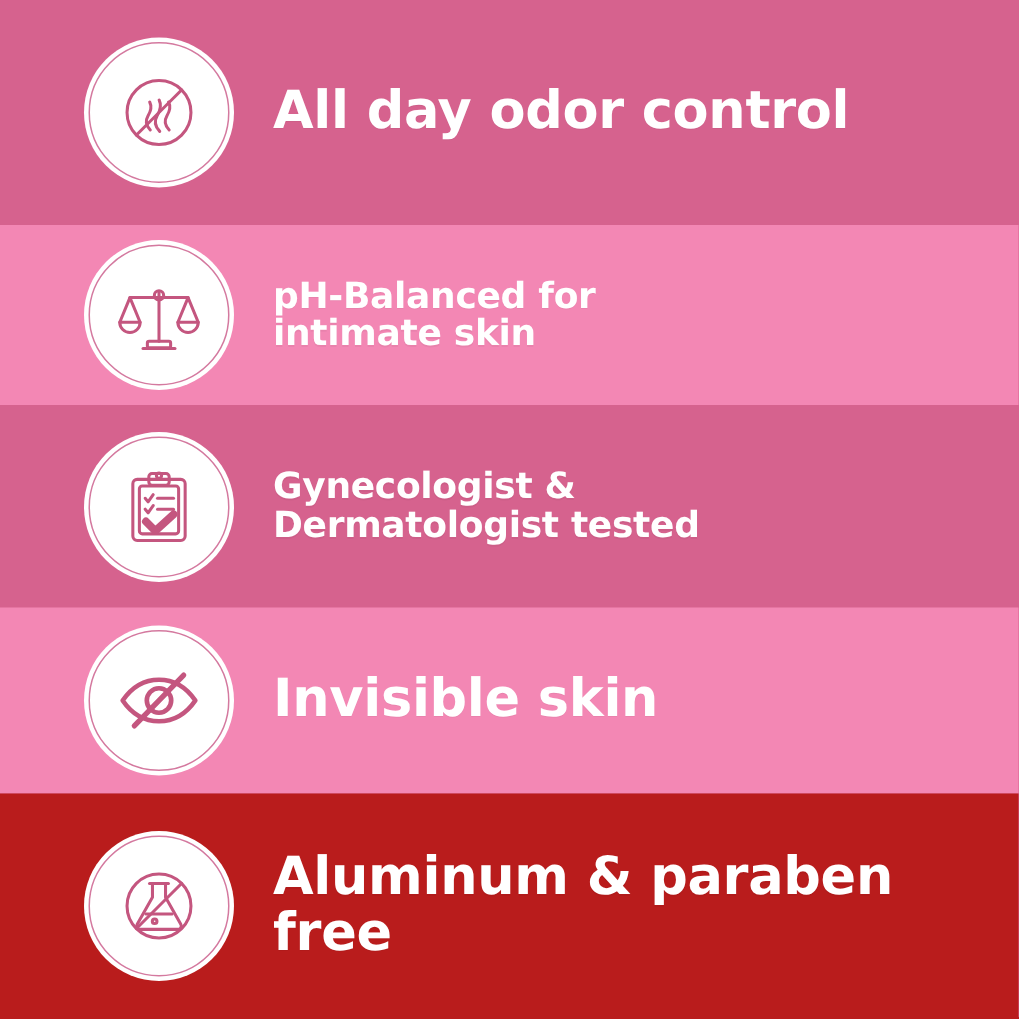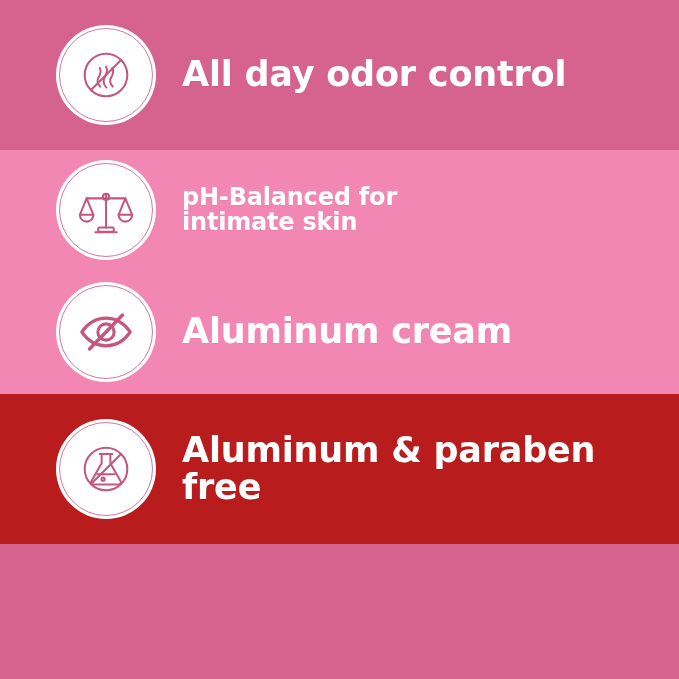--- a/index.html
+++ b/index.html
@@ -104,32 +104,51 @@
           <path d="M45 37 a7 7 0 0 0 14 0"></path>
           <rect x="24" y="50" width="16" height="4.5" rx="1.2"></rect>
           <line x1="21" y1="55" x2="43" y2="55"></line>
         </g>
       </svg>
     </div>
     <div class="label two-line">pH-Balanced for
 intimate skin</div>
   </div>
 
+  <div class="band band-3">
+    <div class="badge">
+      <svg viewBox="0 0 64 64" aria-hidden="true">
+        <g fill="none" stroke="#c4567f" stroke-width="2.1" stroke-linecap="round" stroke-linejoin="round">
+          <rect x="14" y="13" width="36" height="42" rx="3"></rect>
+          <rect x="18.5" y="17.5" width="27" height="33" rx="2"></rect>
+          <rect x="25" y="9" width="14" height="8" rx="2.2"></rect>
+          <circle cx="32" cy="10.5" r="1.8"></circle>
+          <polyline points="22.5,26 24.5,28.5 28,23.5"></polyline>
+          <line x1="31" y1="26" x2="42" y2="26"></line>
+          <polyline points="22.5,33.5 24.5,36 28,31"></polyline>
+          <line x1="31" y1="33.5" x2="42" y2="33.5"></line>
+          <polyline points="23,42 29.5,48.5 42,37" stroke-width="5.4"></polyline>
+        </g>
+      </svg>
+    </div>
+    <div class="label two-line">Gynecologist &amp;
+Dermatologist tested</div>
+  </div>
 
   <div class="band band-4">
     <div class="badge">
       <svg viewBox="0 0 64 64" aria-hidden="true">
         <g fill="none" stroke="#c4567f" stroke-width="3.2" stroke-linecap="round" stroke-linejoin="round">
           <path d="M7 32c6.5-9.5 15.2-14.3 25-14.3S50.5 22.5 57 32c-6.5 9.5-15.2 14.3-25 14.3S13.5 41.5 7 32Z"></path>
           <circle cx="32" cy="32" r="8.4"></circle>
           <line x1="15" y1="49.5" x2="49" y2="14.5" stroke-width="3.6"></line>
         </g>
       </svg>
     </div>
-    <div class="label">Aluminum cream</div>
+    <div class="label">Invisible skin</div>
   </div>
 
   <div class="band band-5">
     <div class="badge">
       <svg viewBox="0 0 64 64" aria-hidden="true">
         <g fill="none" stroke="#c4567f" stroke-width="2.1" stroke-linecap="round" stroke-linejoin="round">
           <circle cx="32" cy="32" r="22"></circle>
           <line x1="16.5" y1="47.5" x2="47.5" y2="16.5"></line>
           <path d="M27.5 16.5v9.5L17 44.5a2.4 2.4 0 0 0 2.1 3.6h25.8a2.4 2.4 0 0 0 2.1-3.6L36.5 26v-9.5"></path>
           <line x1="25.5" y1="16.5" x2="38.5" y2="16.5"></line>

